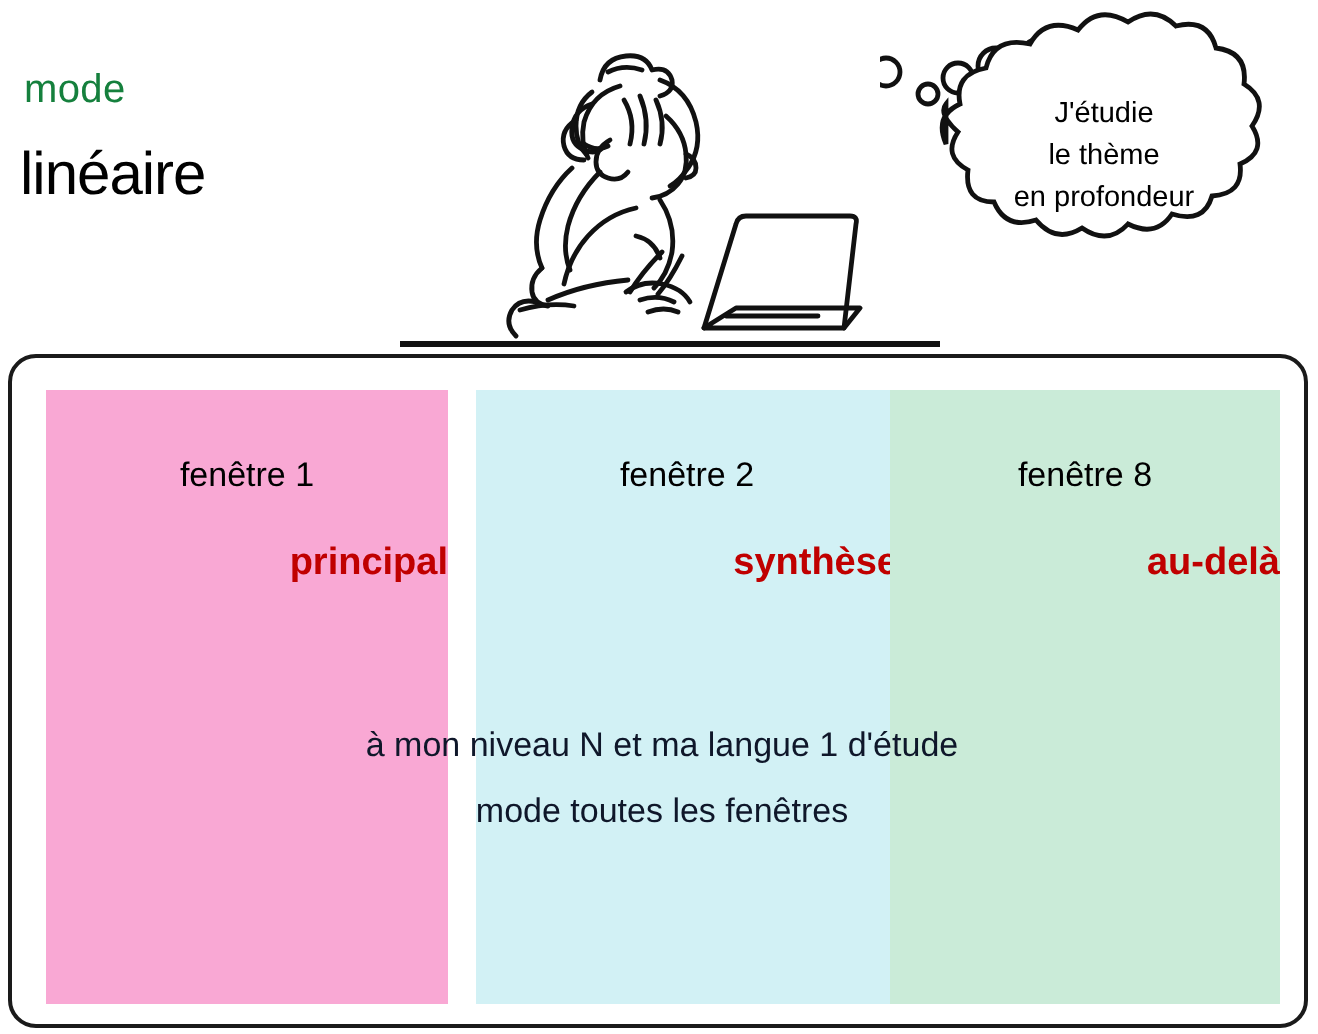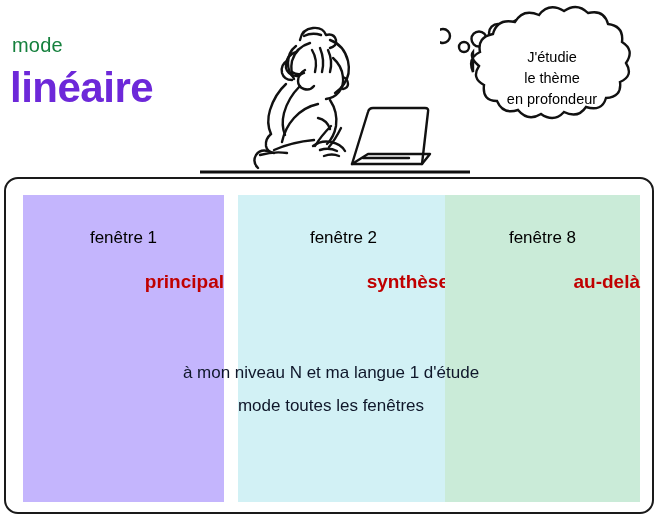--- a/index.html
+++ b/index.html
@@ -31,24 +31,24 @@
     font-size: 20px;
     line-height: 24px;
     color: #15803d;
     letter-spacing: 0.2px;
   }
 
   #mode-title {
     position: absolute;
     left: 10px;
     top: 62px;
-    font-size: 42px;
+    font-size: 30px;
     line-height: 52px;
-    font-weight: bold;
-    color: #6d28d9;
+    font-weight: normal;
+    color: #000000;
     letter-spacing: -0.5px;
   }
 
   #illustration {
     position: absolute;
     left: 200px;
     top: 0px;
     width: 270px;
     height: 178px;
   }
@@ -228,21 +228,21 @@
 
   <div id="bubble-text">
     <span class="bline">J'étudie</span>
     <span class="bline">le thème</span>
     <span class="bline">en profondeur</span>
   </div>
 </div>
 
 <div id="card">
 
-  <div class="column" id="col-1" style="background: #c4b5fd;">
+  <div class="column" id="col-1" style="background: #f9a8d4;">
     <div class="col-head">fenêtre 1</div>
     <div class="col-name">principal</div>
   </div>
 
   <div class="column" id="col-2" style="background: rgb(210, 241, 245);">
     <div class="col-head">fenêtre 2</div>
     <div class="col-name">synthèse</div>
   </div>
 
   <div class="column" id="col-3" style="background: rgb(202, 235, 216);">

